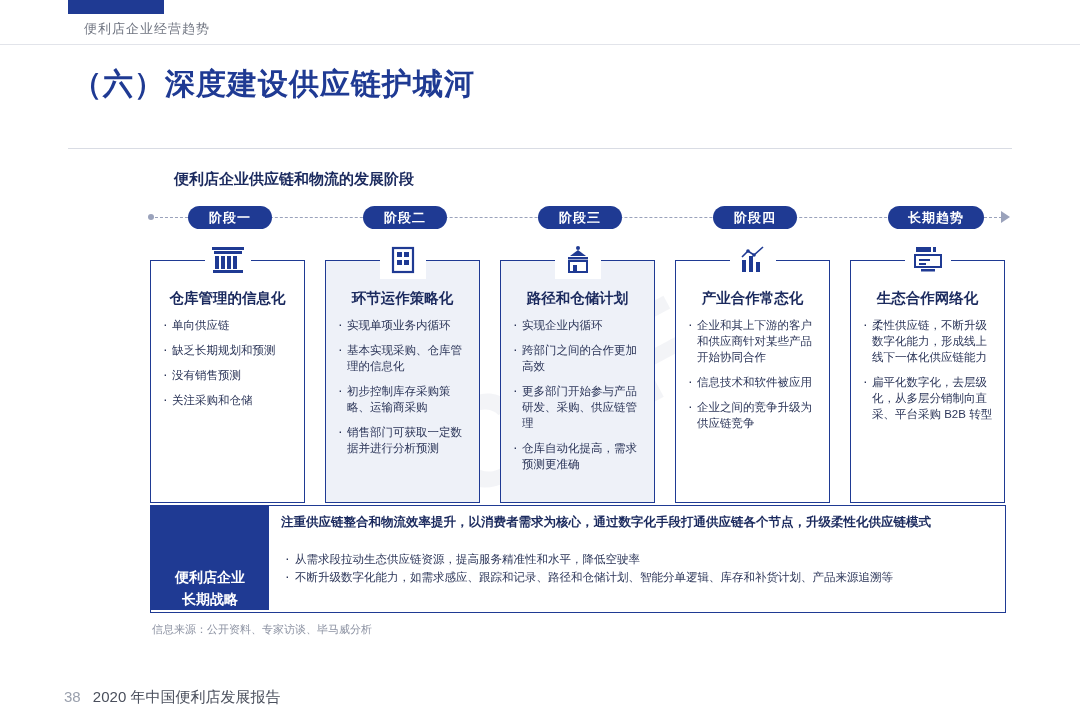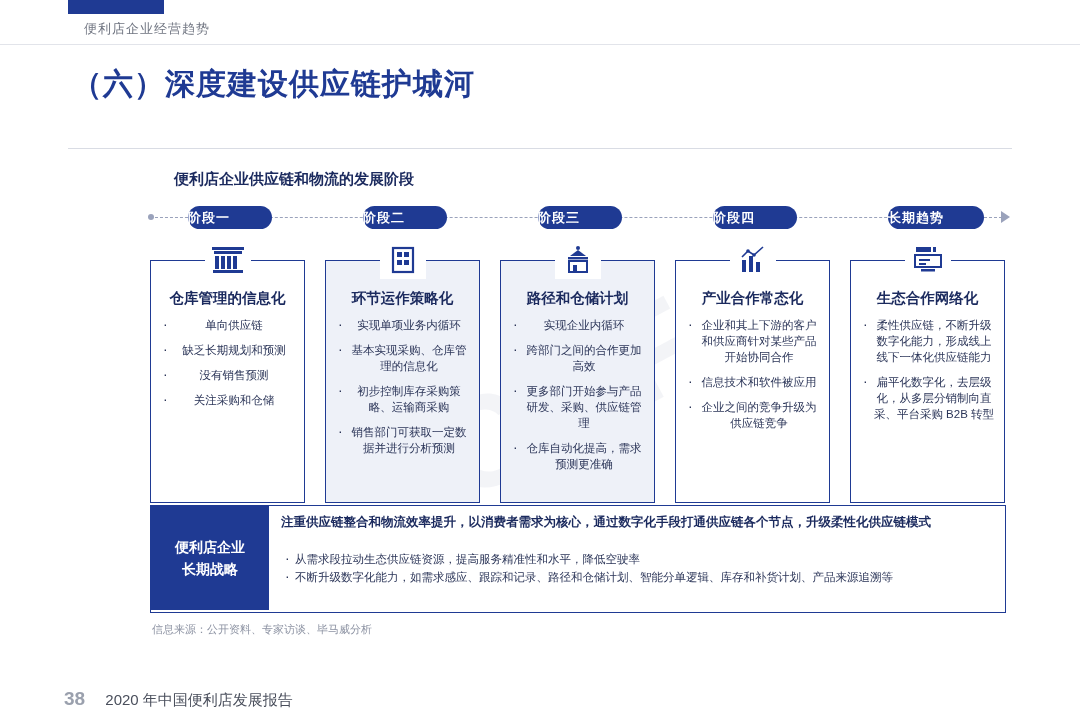--- a/index.html
+++ b/index.html
@@ -117,21 +117,21 @@
     height: 0;
     border-top: 6px solid transparent;
     border-bottom: 6px solid transparent;
     border-left: 9px solid #9aa2bb;
   }
   .pill {
     position: absolute;
     top: 0;
     height: 23px;
     line-height: 23px;
-    text-align: left;
+    text-align: center;
     background: #1f3a93;
     color: #ffffff;
     font-size: 13px;
     font-weight: bold;
     border-radius: 12px;
     letter-spacing: 1px;
     white-space: nowrap;
   }
 
   
@@ -185,21 +185,20 @@
     padding: 0;
     list-style: none;
   }
   .card-list li {
     position: relative;
     padding-left: 11px;
     margin-bottom: 9px;
     font-size: 11.5px;
     line-height: 16px;
     color: #2b3558;
-    text-align: center;
   }
   .card-list li::before {
     content: "·";
     position: absolute;
     left: 2px;
     top: -1px;
     font-size: 14px;
     color: #2b3558;
   }
 
@@ -220,21 +219,21 @@
     top: 0;
     width: 118px;
     height: 104px;
     background: #1f3a93;
     color: #ffffff;
     font-size: 14px;
     font-weight: bold;
     display: flex;
     flex-direction: column;
     align-items: center;
-    justify-content: center;
+    justify-content: flex-end;
     line-height: 22px;
     text-align: center;
   }
   .strategy-head {
     position: absolute;
     left: 130px;
     top: 8px;
     right: 10px;
     font-size: 12.5px;
     font-weight: bold;
@@ -274,23 +273,22 @@
   }
   .footer {
     position: absolute;
     left: 64px;
     top: 688px;
     font-size: 15px;
     color: #4a4f5c;
   }
   .footer .pagenum {
     color: #9aa0ad;
-    font-size: 19px;
-    margin-right: 16px;
-    font-weight: bold;
+    font-size: 15px;
+    margin-right: 8px;
   }
   svg { display: block; }
 </style>
 </head>
 <body>
 
 <div class="page">
 
   <div class="top-tab"></div>
   <div class="header-label">便利店企业经营趋势</div>

